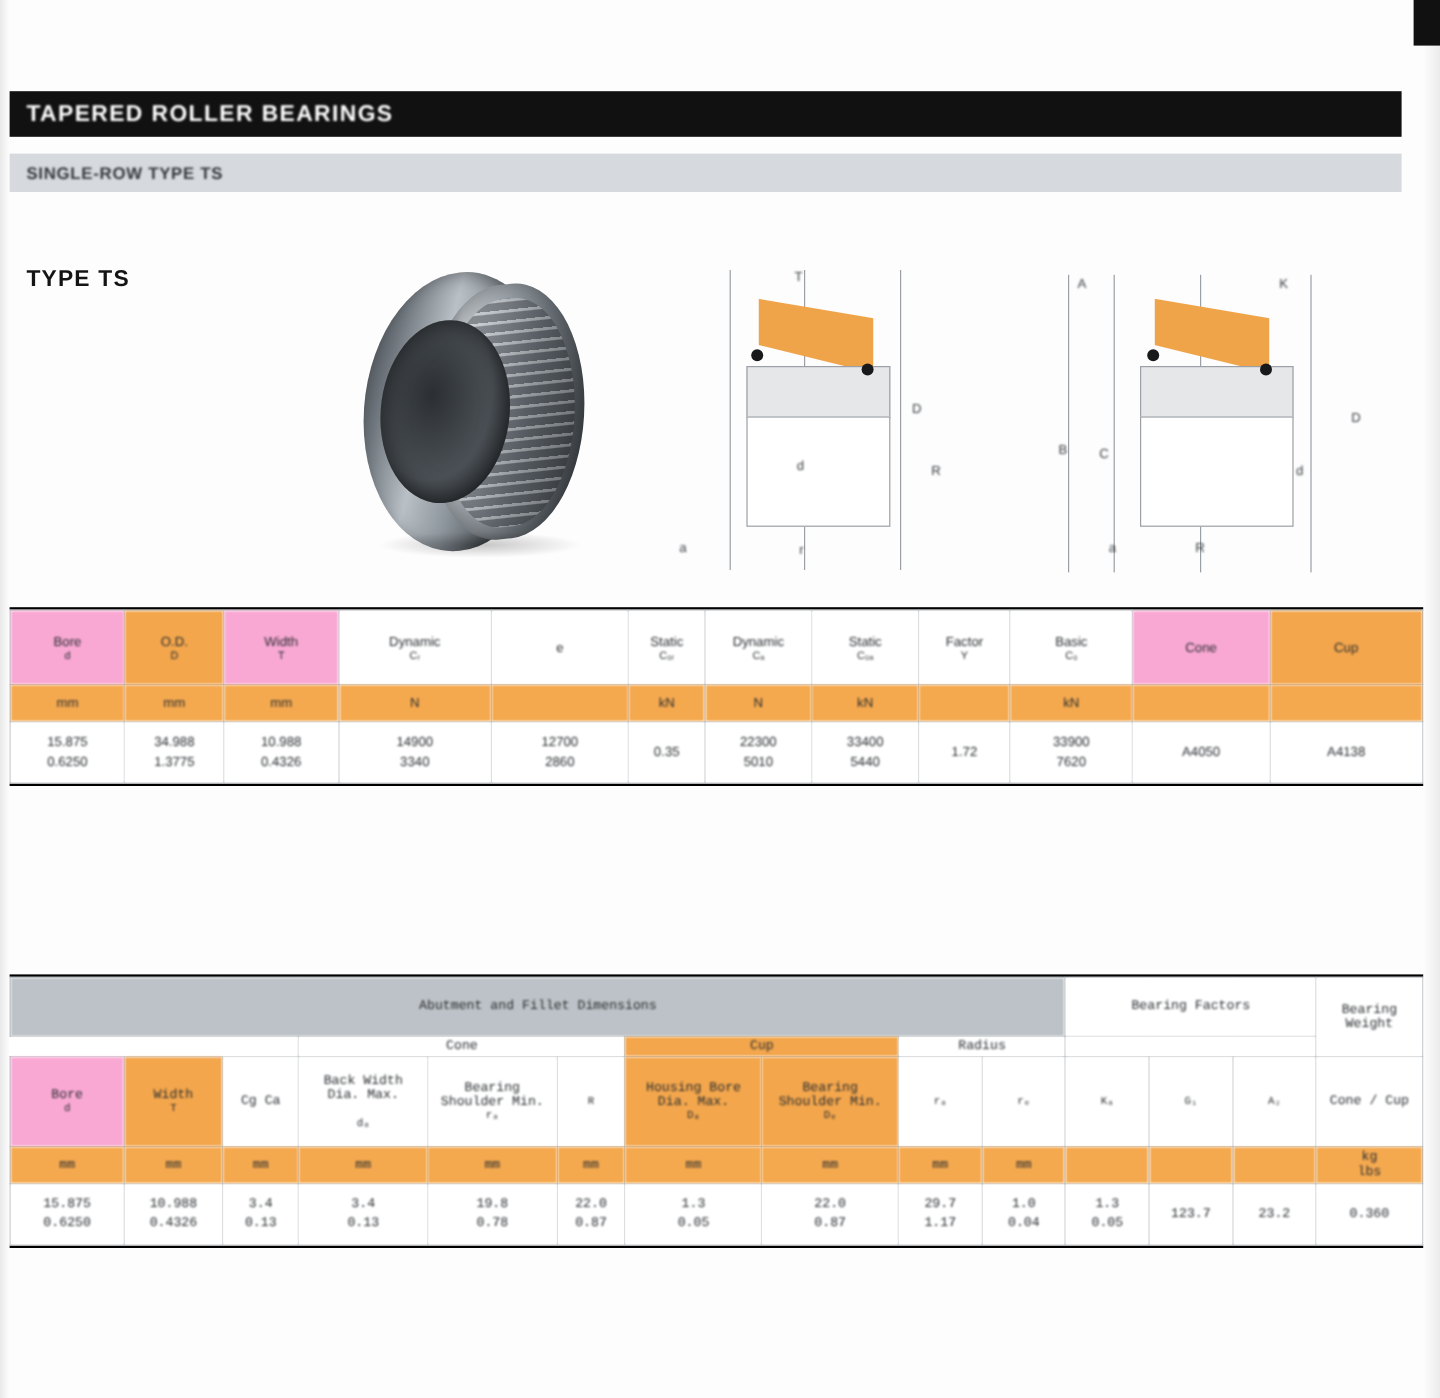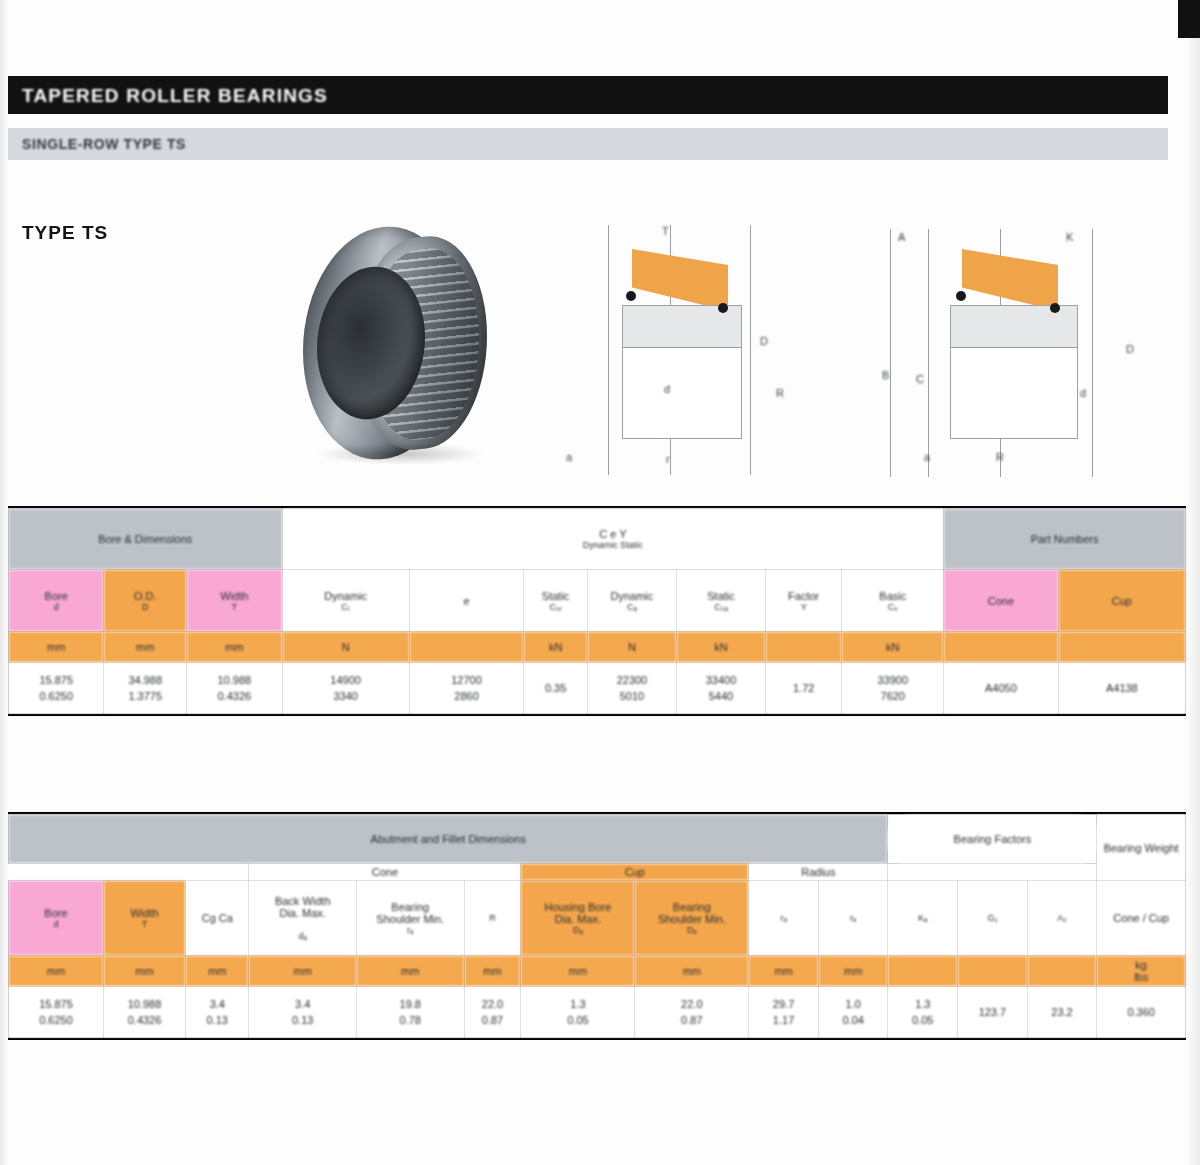--- a/index.html
+++ b/index.html
@@ -283,28 +283,20 @@
           <col style="width:9%">
           <col style="width:5%">
         <col style="width:7%">
           <col style="width:7%">
           <col style="width:6%">
         <col style="width:8%">
           <col style="width:9%">
           <col style="width:10%">
       </colgroup>
       <tbody>
-        <tr>
-          <td class="hdr-grey-dk" colspan="3">Bore &amp; Dimensions</td>
-          <td class="hdr-white" colspan="7" style="height:56px;">
-            <div>C  e  Y</div>
-            <div class="sub">Dynamic   Static</div>
-          </td>
-          <td class="hdr-grey-dk" colspan="2">Part Numbers</td>
-        </tr>
         <tr class="tall">
           <td class="hdr-grey">
             <div>Bore</div>
             <div class="sub">d</div>
           </td>
           <td class="hdr-orange">
             <div>O.D.</div>
             <div class="sub">D</div>
           </td>
           <td class="hdr-grey">
@@ -375,42 +367,42 @@
           <td style="white-space:pre-line">1.72</td>
           <td style="white-space:pre-line">33900
 7620</td>
           <td style="white-space:pre-line">A4050</td>
           <td style="white-space:pre-line">A4138</td>
         </tr>
       </tbody>
     </table>
   </div>
 
-  <div class="table-block" style="top:812px;">
+  <div class="table-block" style="top:812px;font-family:Liberation Mono, monospace;">
     <table class="t">
       <colgroup>
         <col style="width:7.5%">
           <col style="width:6.5%">
           <col style="width:5%">
         <col style="width:8.5%">
           <col style="width:8.5%">
           <col style="width:4.5%">
         <col style="width:9%">
           <col style="width:9%">
           <col style="width:5.5%">
         <col style="width:5.5%">
           <col style="width:5.5%">
           <col style="width:5.5%">
         <col style="width:5.5%">
           <col style="width:7%">
       </colgroup>
       <tbody>
         <tr>
           <td class="hdr-grey-dk" colspan="10">Abutment and Fillet Dimensions</td>
-          <td class="hdr-white" colspan="3" style="height:44px;border-radius:20px;">Bearing Factors</td>
+          <td class="hdr-white" colspan="3" style="height:44px;">Bearing Factors</td>
           <td class="hdr-white" rowspan="2" style="white-space:pre-line">Bearing Weight</td>
         </tr>
         <tr>
           <td class="hdr-white nb" colspan="3" style="border:none;"></td>
           <td class="hdr-white" colspan="3">Cone</td>
           <td class="hdr-orange" colspan="2">Cup</td>
           <td class="hdr-white" colspan="2">Radius</td>
           <td class="hdr-white" colspan="3"></td>
         </tr>
         <tr class="tall">

